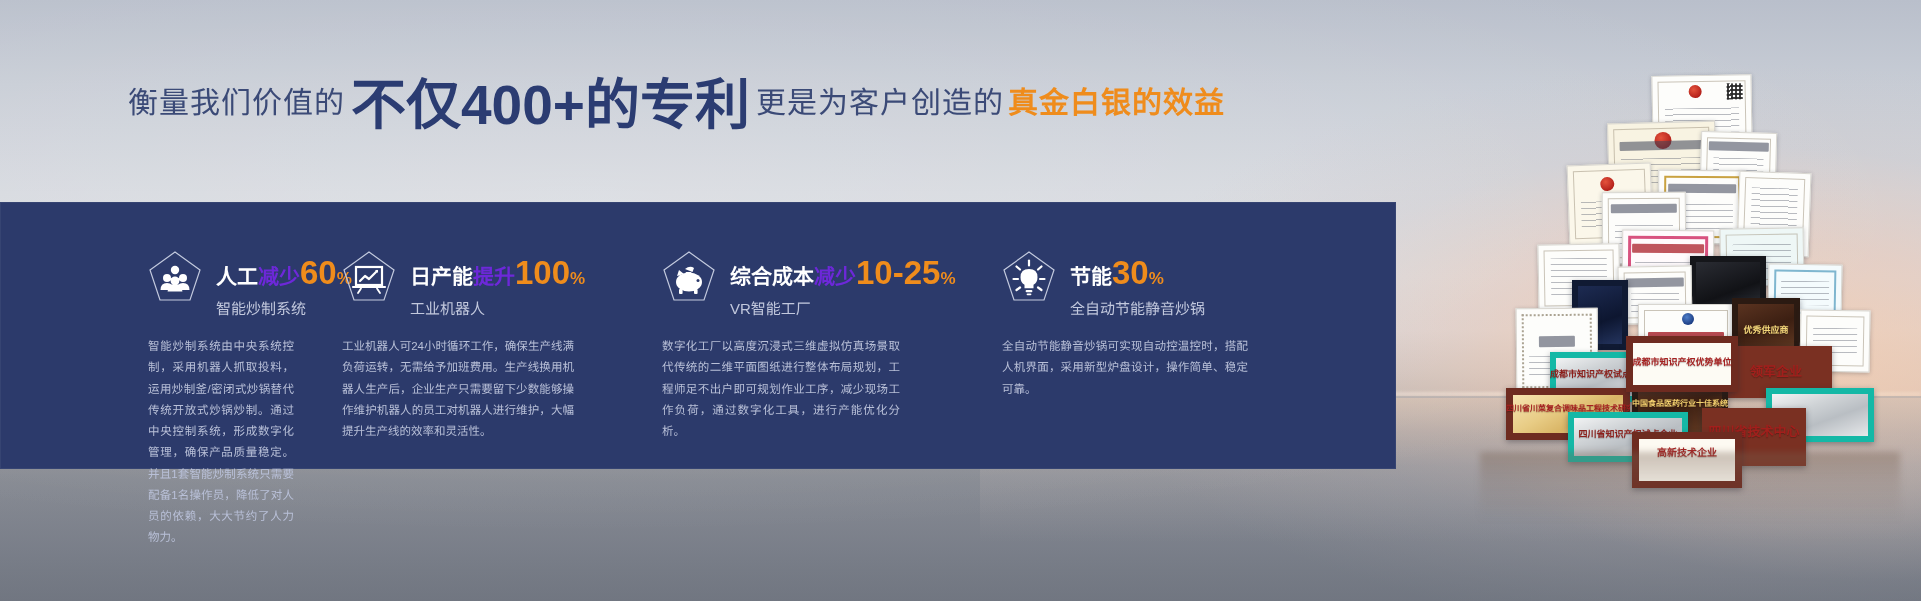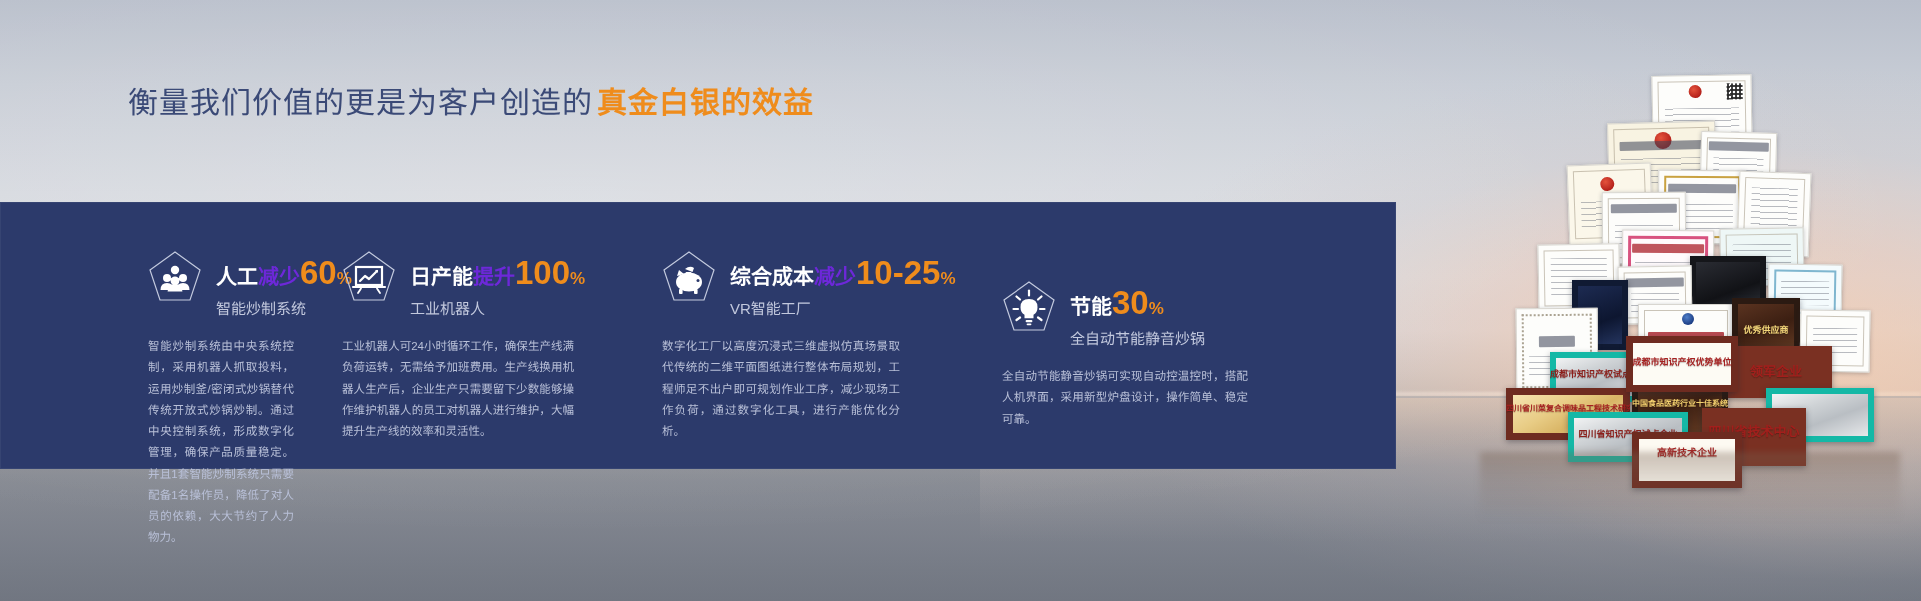--- a/index.html
+++ b/index.html
@@ -82,21 +82,21 @@
     display:flex;
   }
   .card{
     position:relative;
     box-sizing:border-box;
     padding:52px 26px 0 0;
   }
   .card:nth-child(1){width:320px;padding-left:148px;}
   .card:nth-child(2){width:320px;padding-left:22px;}
   .card:nth-child(3){width:340px;padding-left:22px;}
-  .card:nth-child(4){width:340px;padding-left:22px;margin-top:30px;}
+  .card:nth-child(4){width:340px;padding-left:22px;}
 
   .card-head{display:flex;align-items:flex-start;gap:14px;height:62px;}
   .pent{
     flex:0 0 auto;width:54px;height:56px;position:relative;margin-top:-4px;
   }
   .pent svg{display:block;width:54px;height:56px;}
 
   .card-titles{display:flex;flex-direction:column;justify-content:center;}
   .card-title{
     font-size:21px;font-weight:700;color:#ffffff;white-space:nowrap;line-height:1.15;
@@ -196,20 +196,21 @@
 
   <div class="bg-sky"></div>
   <div class="bg-warm"></div>
   <div class="bg-horizon"></div>
   <div class="bg-water"></div>
   <div class="bg-water-sheen"></div>
   <div class="bg-vignette"></div>
 
   <div class="headline">
     <span class="hl-plain">衡量我们价值的</span>
+    <span class="hl-strong">不仅400+的专利</span>
     <span class="hl-plain">更是为客户创造的</span>
     <span class="hl-accent">真金白银的效益</span>
   </div>
 
   <div class="panel-wrap"></div>
 
   <div class="cards">
 
     <div class="card">
       <div class="card-head">

